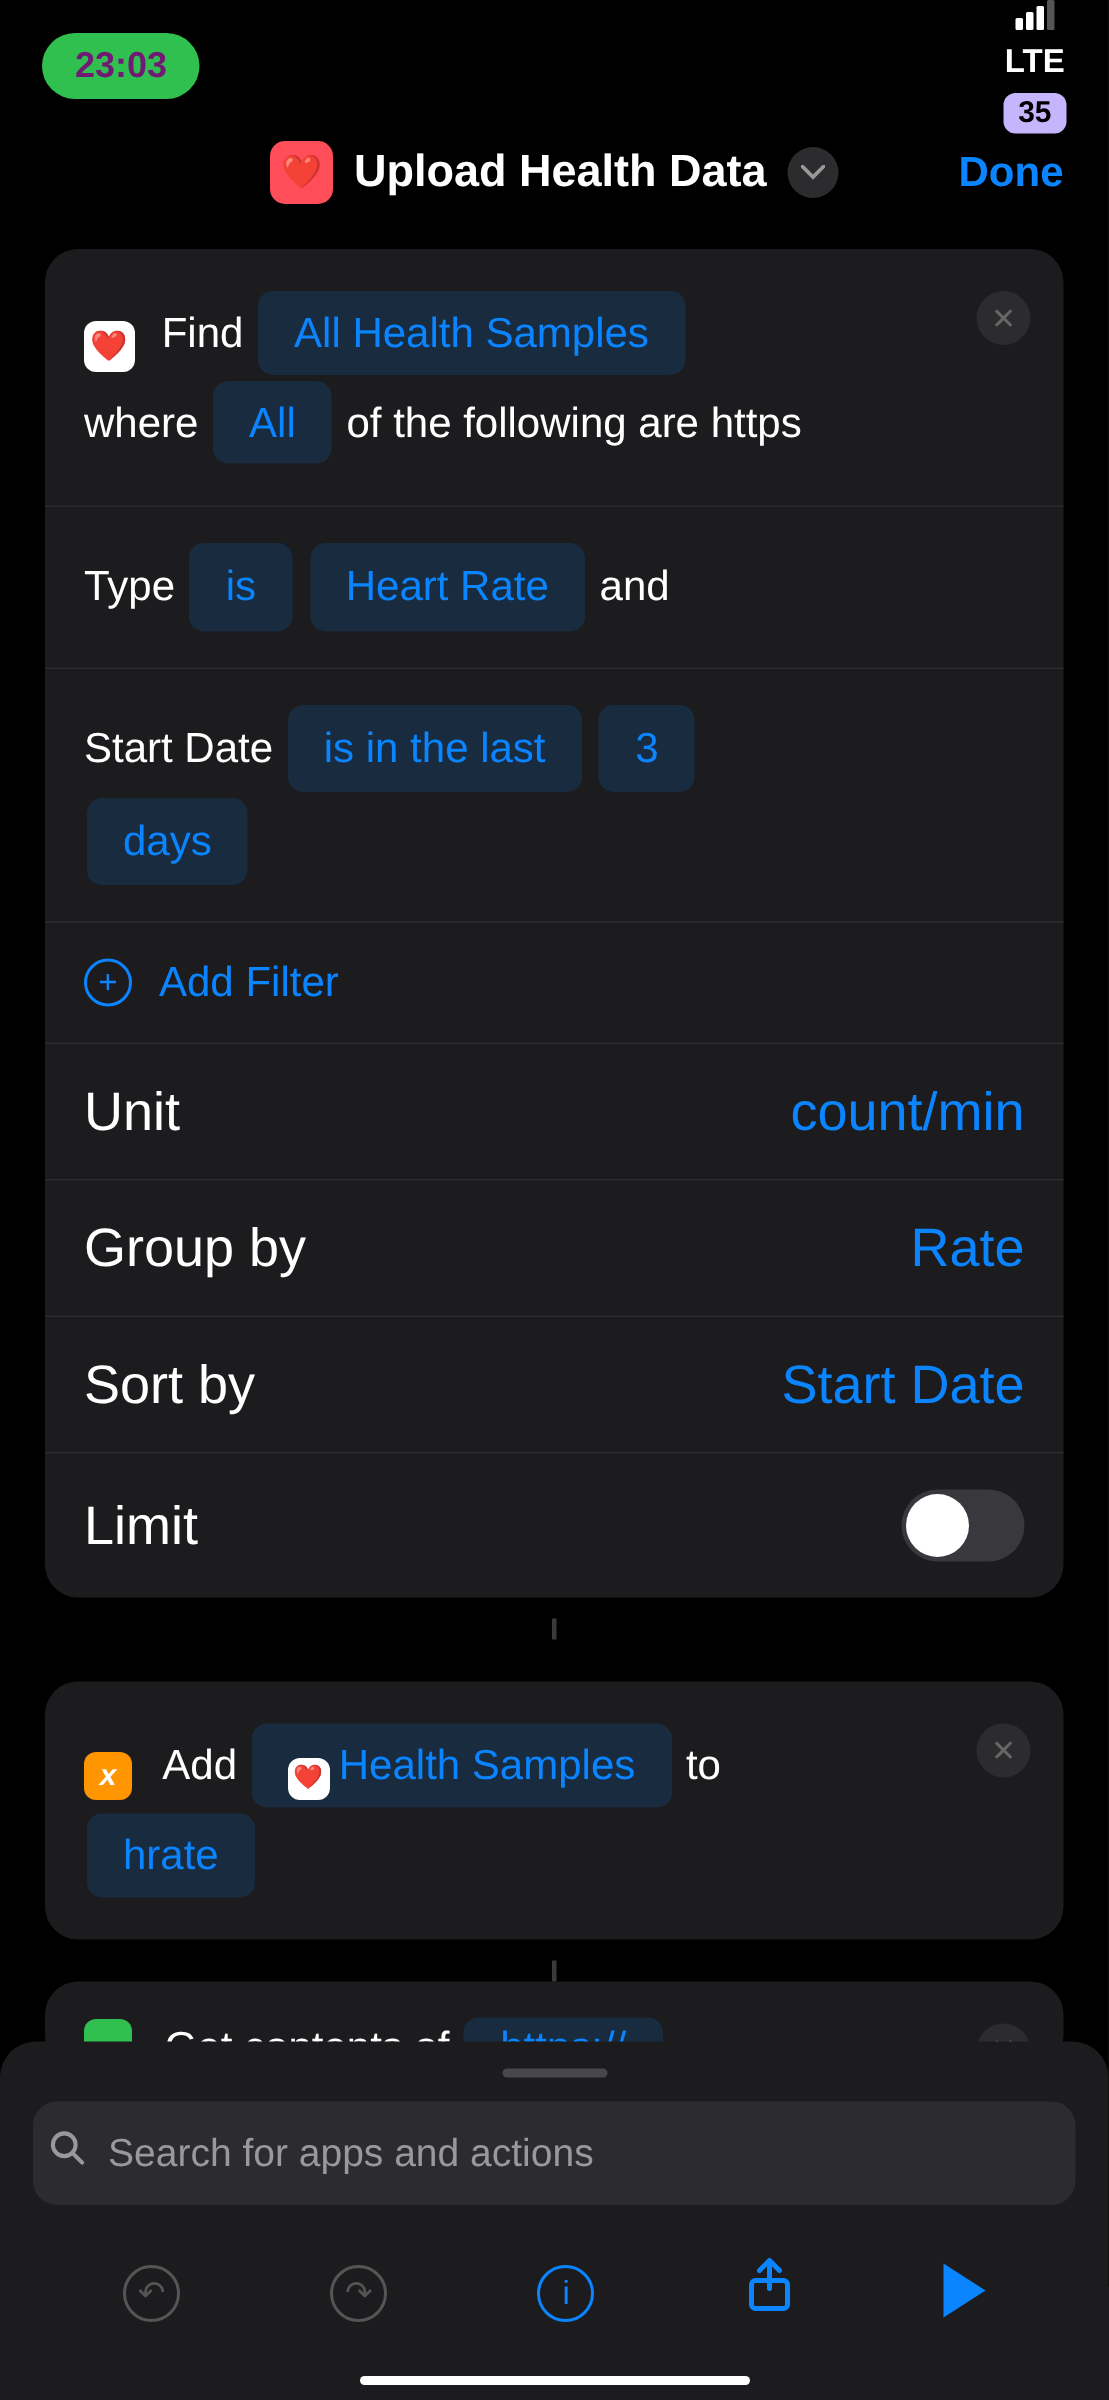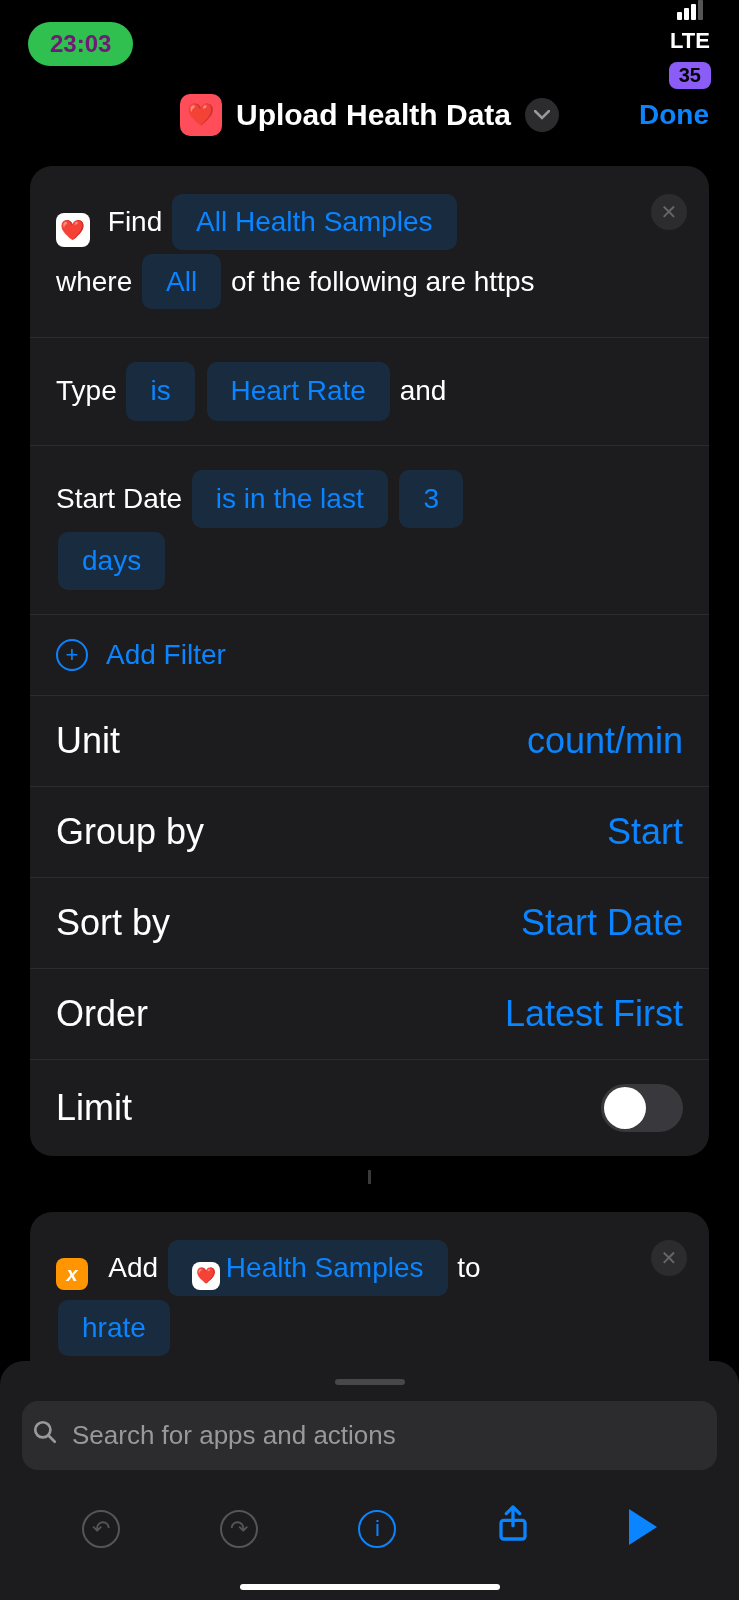--- a/index.html
+++ b/index.html
@@ -37,21 +37,21 @@
   font-weight: 700;
   flex-direction: column;
 }
 .signal-bars { display: flex; align-items: flex-end; gap: 2px; }
 .signal-bars span { width: 5px; background: #fff; border-radius: 1px; }
 .signal-bars span:nth-child(1){height:8px}
 .signal-bars span:nth-child(2){height:12px}
 .signal-bars span:nth-child(3){height:16px}
 .signal-bars span:nth-child(4){height:20px; background:#555}
 .battery-pill {
-  background: #8b5cf6;
+  background: #c4b5fd;
   color: #000;
   font-weight: 800;
   font-size: 20px;
   padding: 2px 10px;
   border-radius: 8px;
 }
 
 
 .header {
   display: flex;
@@ -357,29 +357,25 @@
       <span class="plus-circle">+</span>
       <span>Add Filter</span>
     </div>
 
     <div class="kv-row">
       <span>Unit</span>
       <span class="value">count/min</span>
     </div>
     <div class="kv-row">
       <span>Group by</span>
-      <span class="value">Start</span>
+      <span class="value">Rate</span>
     </div>
     <div class="kv-row">
       <span>Sort by</span>
       <span class="value">Start Date</span>
-    </div>
-    <div class="kv-row">
-      <span>Order</span>
-      <span class="value">Latest First</span>
     </div>
     <div class="kv-row">
       <span>Limit</span>
       <div class="toggle">
           <div class="knob"></div>
         </div>
     </div>
   </div>
 
   <div class="connector"></div>

